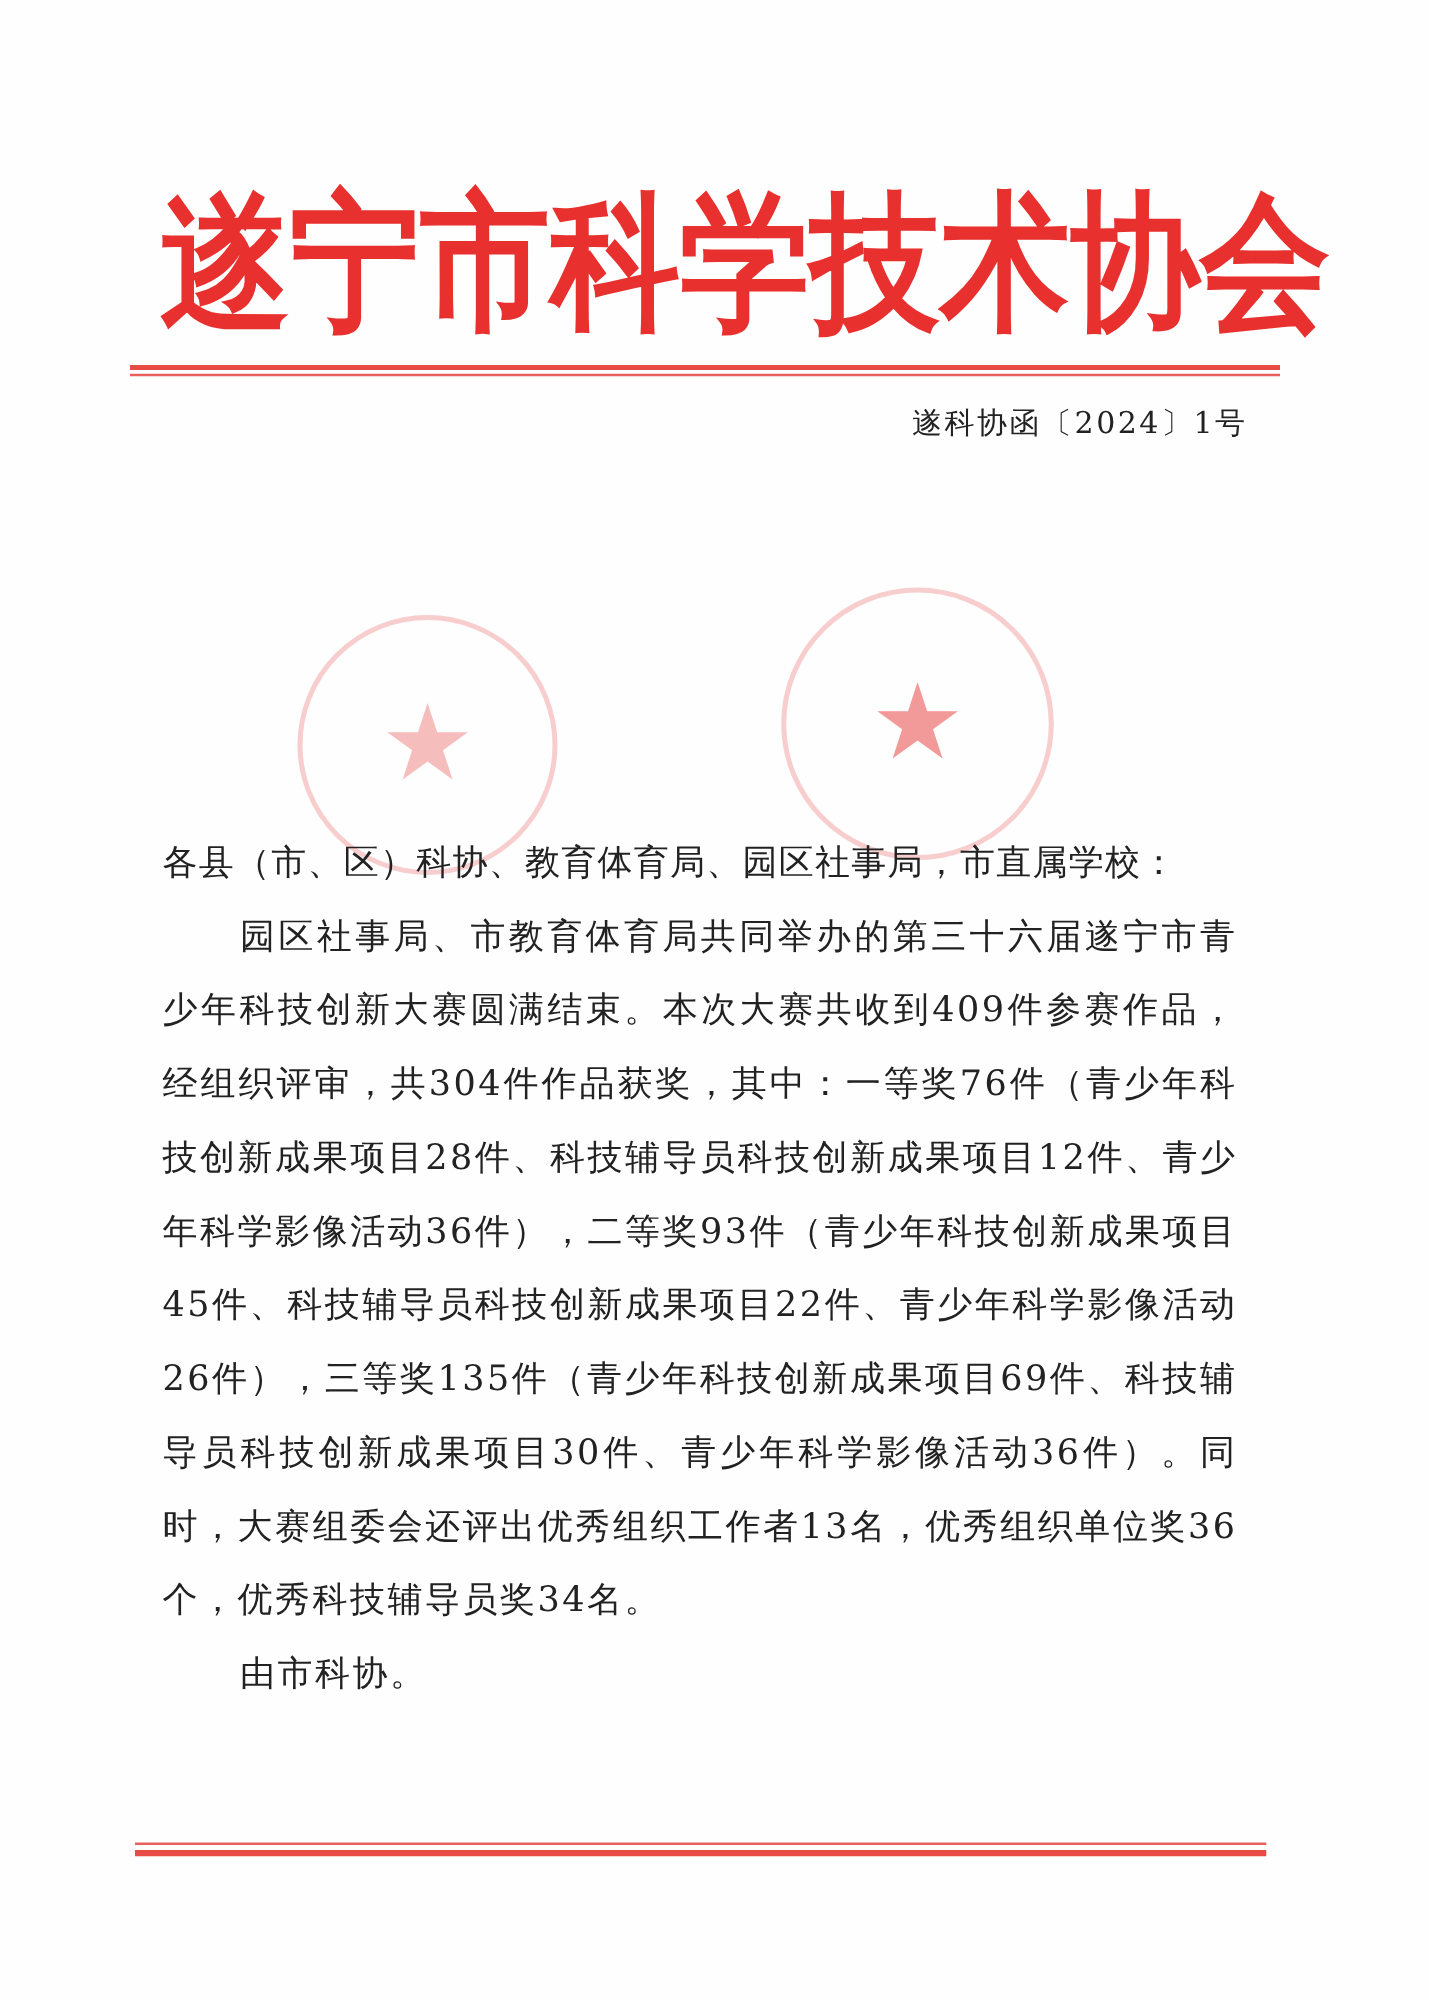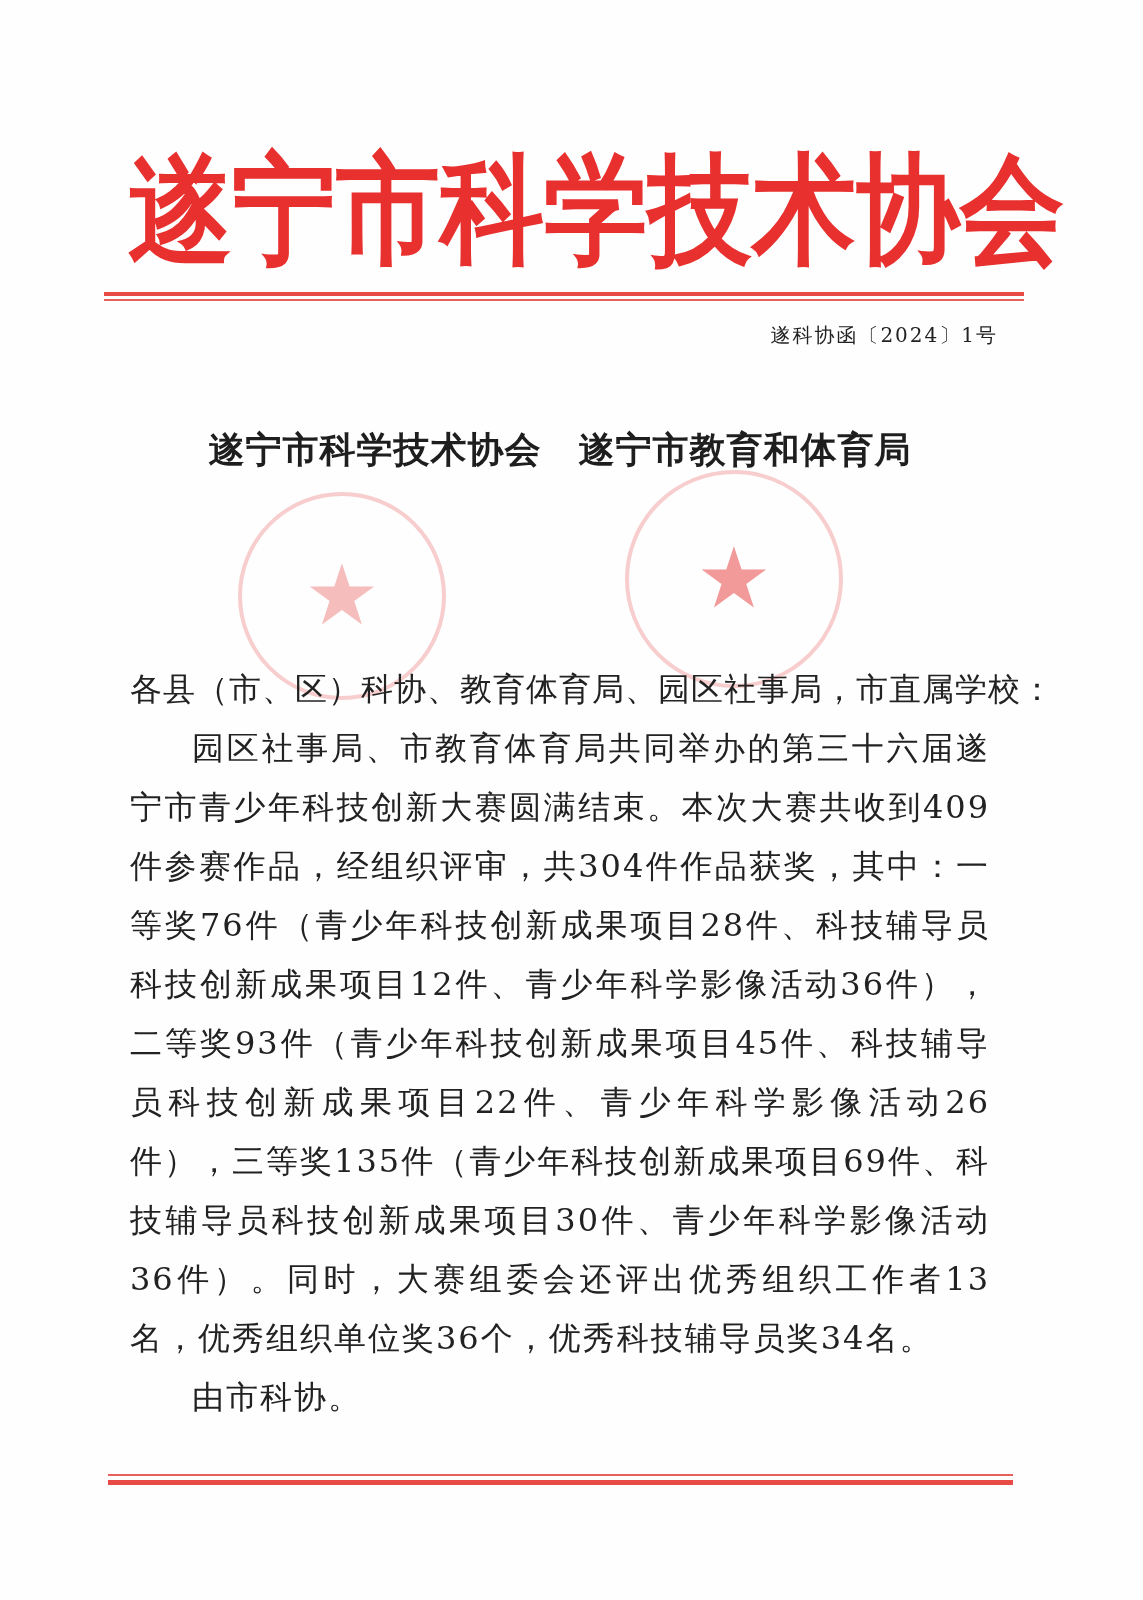--- a/index.html
+++ b/index.html
@@ -12,21 +12,21 @@
     font-size: 104px; font-weight: bold; line-height: 120px;
     display: flex; justify-content: space-between; letter-spacing: 0;
   }
   .masthead span { display: inline-block; transform: scaleY(1.15); }
 
   .rule-top-thick { position: absolute; left: 104px; top: 292px; width: 920px; height: 4px; background: #e84a45; }
   .rule-top-thin  { position: absolute; left: 104px; top: 299px; width: 920px; height: 2px; background: #e8605b; }
 
   .docno {
     position: absolute; right: 145px; top: 322px;
-    font-family: "DejaVu Serif", "Liberation Serif", serif; font-size: 20px; color: #222;
+    font-family: "DejaVu Serif", "Liberation Serif", serif; font-size: 24px; color: #222;
     letter-spacing: 2px;
   }
 
   .stamp {
     position: absolute; border-radius: 50%; border: 4px solid rgba(230,80,80,0.28);
   }
   .stamp .star {
     position: absolute; left: 50%; top: 50%; transform: translate(-50%,-50%);
     font-size: 84px; line-height: 1; color: rgba(232,70,70,0.35);
   }
@@ -37,21 +37,21 @@
   .title {
     position: absolute; left: 140px; top: 418px; width: 840px;
     font-family: "DejaVu Serif", "Liberation Serif", serif; font-weight: bold;
     font-size: 36px; line-height: 62px; color: #1e1e1e; text-align: center;
     letter-spacing: 1px;
   }
   .title div { white-space: nowrap; }
 
   .body {
     position: absolute; left: 130px; top: 660px; width: 860px;
-    font-family: "DejaVu Serif", "Liberation Serif", serif; font-size: 32px;
+    font-family: "DejaVu Serif", "Liberation Serif", serif; font-size: 28px;
     line-height: 59px; color: #222;
   }
   .salutation { white-space: nowrap; letter-spacing: 1px; }
   .para { text-indent: 62px; text-align: justify; letter-spacing: 2px; }
   .closing { text-indent: 62px; letter-spacing: 2px; margin-top: 0; }
 
   .rule-bot-thin  { position: absolute; left: 108px; top: 1474px; width: 905px; height: 2px; background: #e8605b; }
   .rule-bot-thick { position: absolute; left: 108px; top: 1480px; width: 905px; height: 5px; background: #e84a45; }
 </style>
 </head>
@@ -77,21 +77,20 @@
   <div class="docno">遂科协函〔2024〕1号</div>
 
   <div class="stamp s1">
     <span class="star">★</span>
   </div>
   <div class="stamp s2">
     <span class="star">★</span>
   </div>
 
   <div class="title">
-    <div>遂宁市科学技术协会　遂宁市教育和体育局</div>
   </div>
 
   <div class="body">
     <div class="salutation">各县（市、区）科协、教育体育局、园区社事局，市直属学校：</div>
     <div class="para">园区社事局、市教育体育局共同举办的第三十六届遂宁市青少年科技创新大赛圆满结束。本次大赛共收到409件参赛作品，经组织评审，共304件作品获奖，其中：一等奖76件（青少年科技创新成果项目28件、科技辅导员科技创新成果项目12件、青少年科学影像活动36件），二等奖93件（青少年科技创新成果项目45件、科技辅导员科技创新成果项目22件、青少年科学影像活动26件），三等奖135件（青少年科技创新成果项目69件、科技辅导员科技创新成果项目30件、青少年科学影像活动36件）。同时，大赛组委会还评出优秀组织工作者13名，优秀组织单位奖36个，优秀科技辅导员奖34名。</div>
     <div class="closing">由市科协。</div>
   </div>
 
   <div class="rule-bot-thin"></div>
   <div class="rule-bot-thick"></div>

